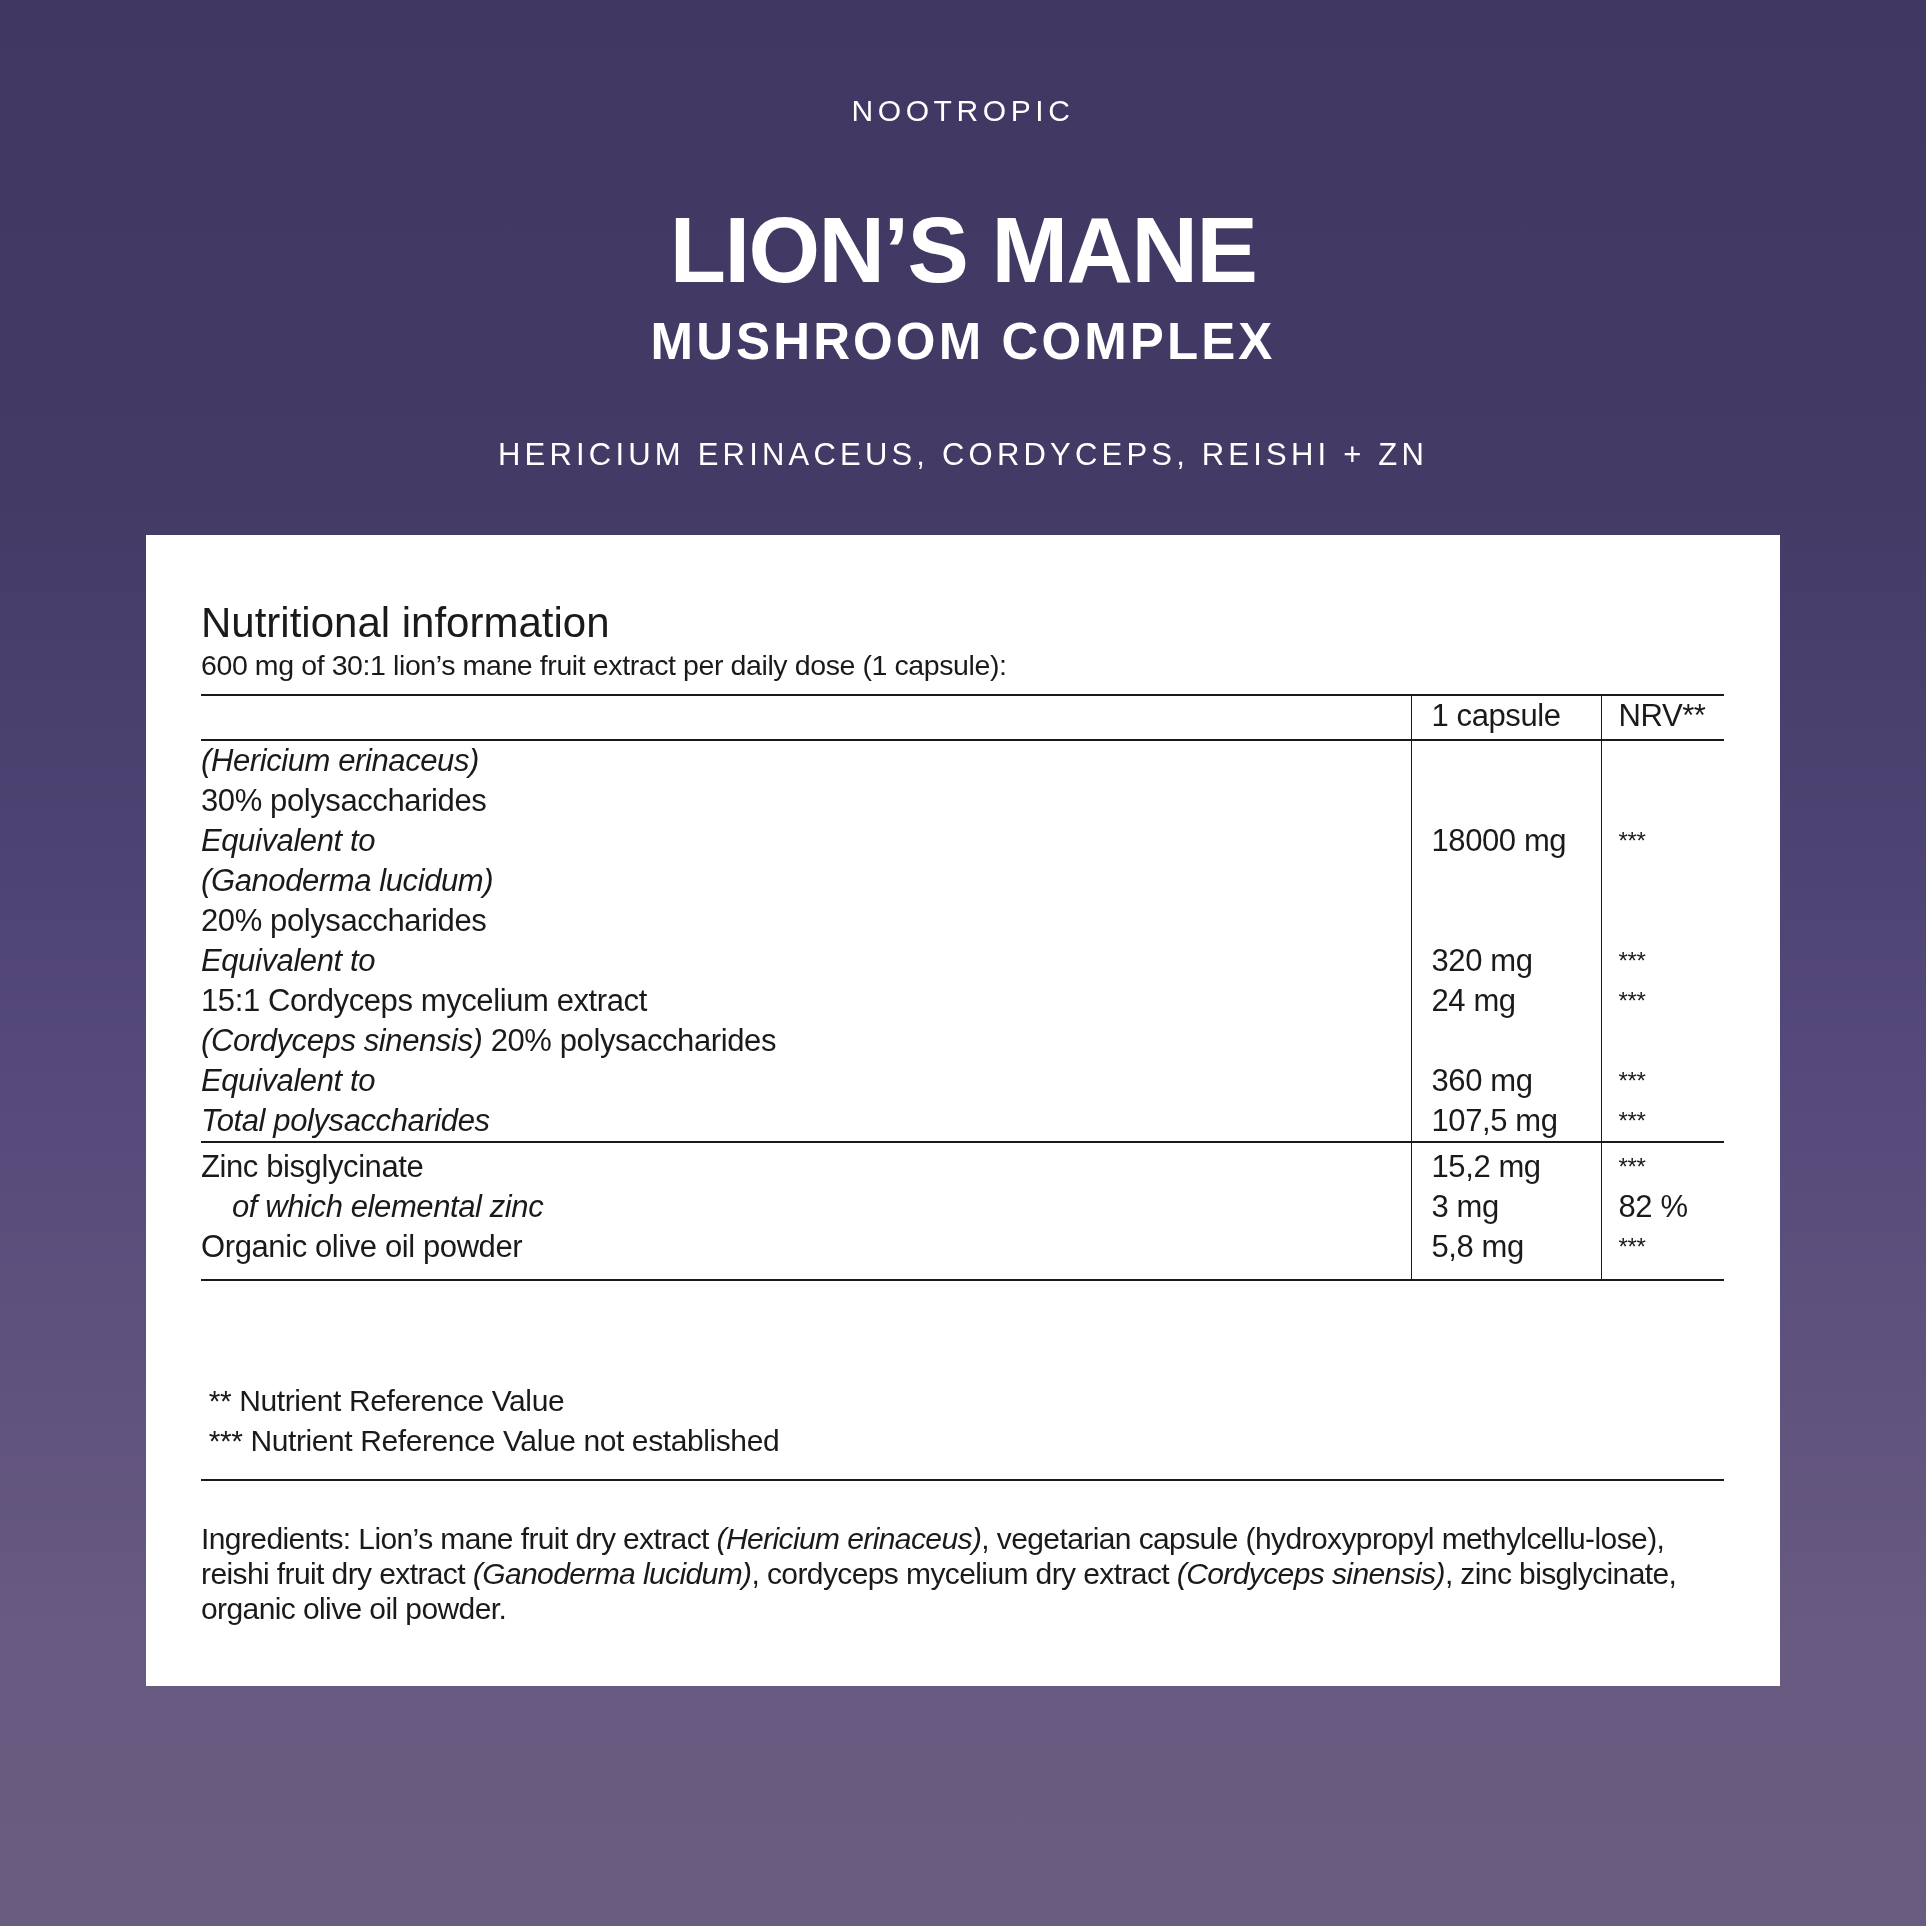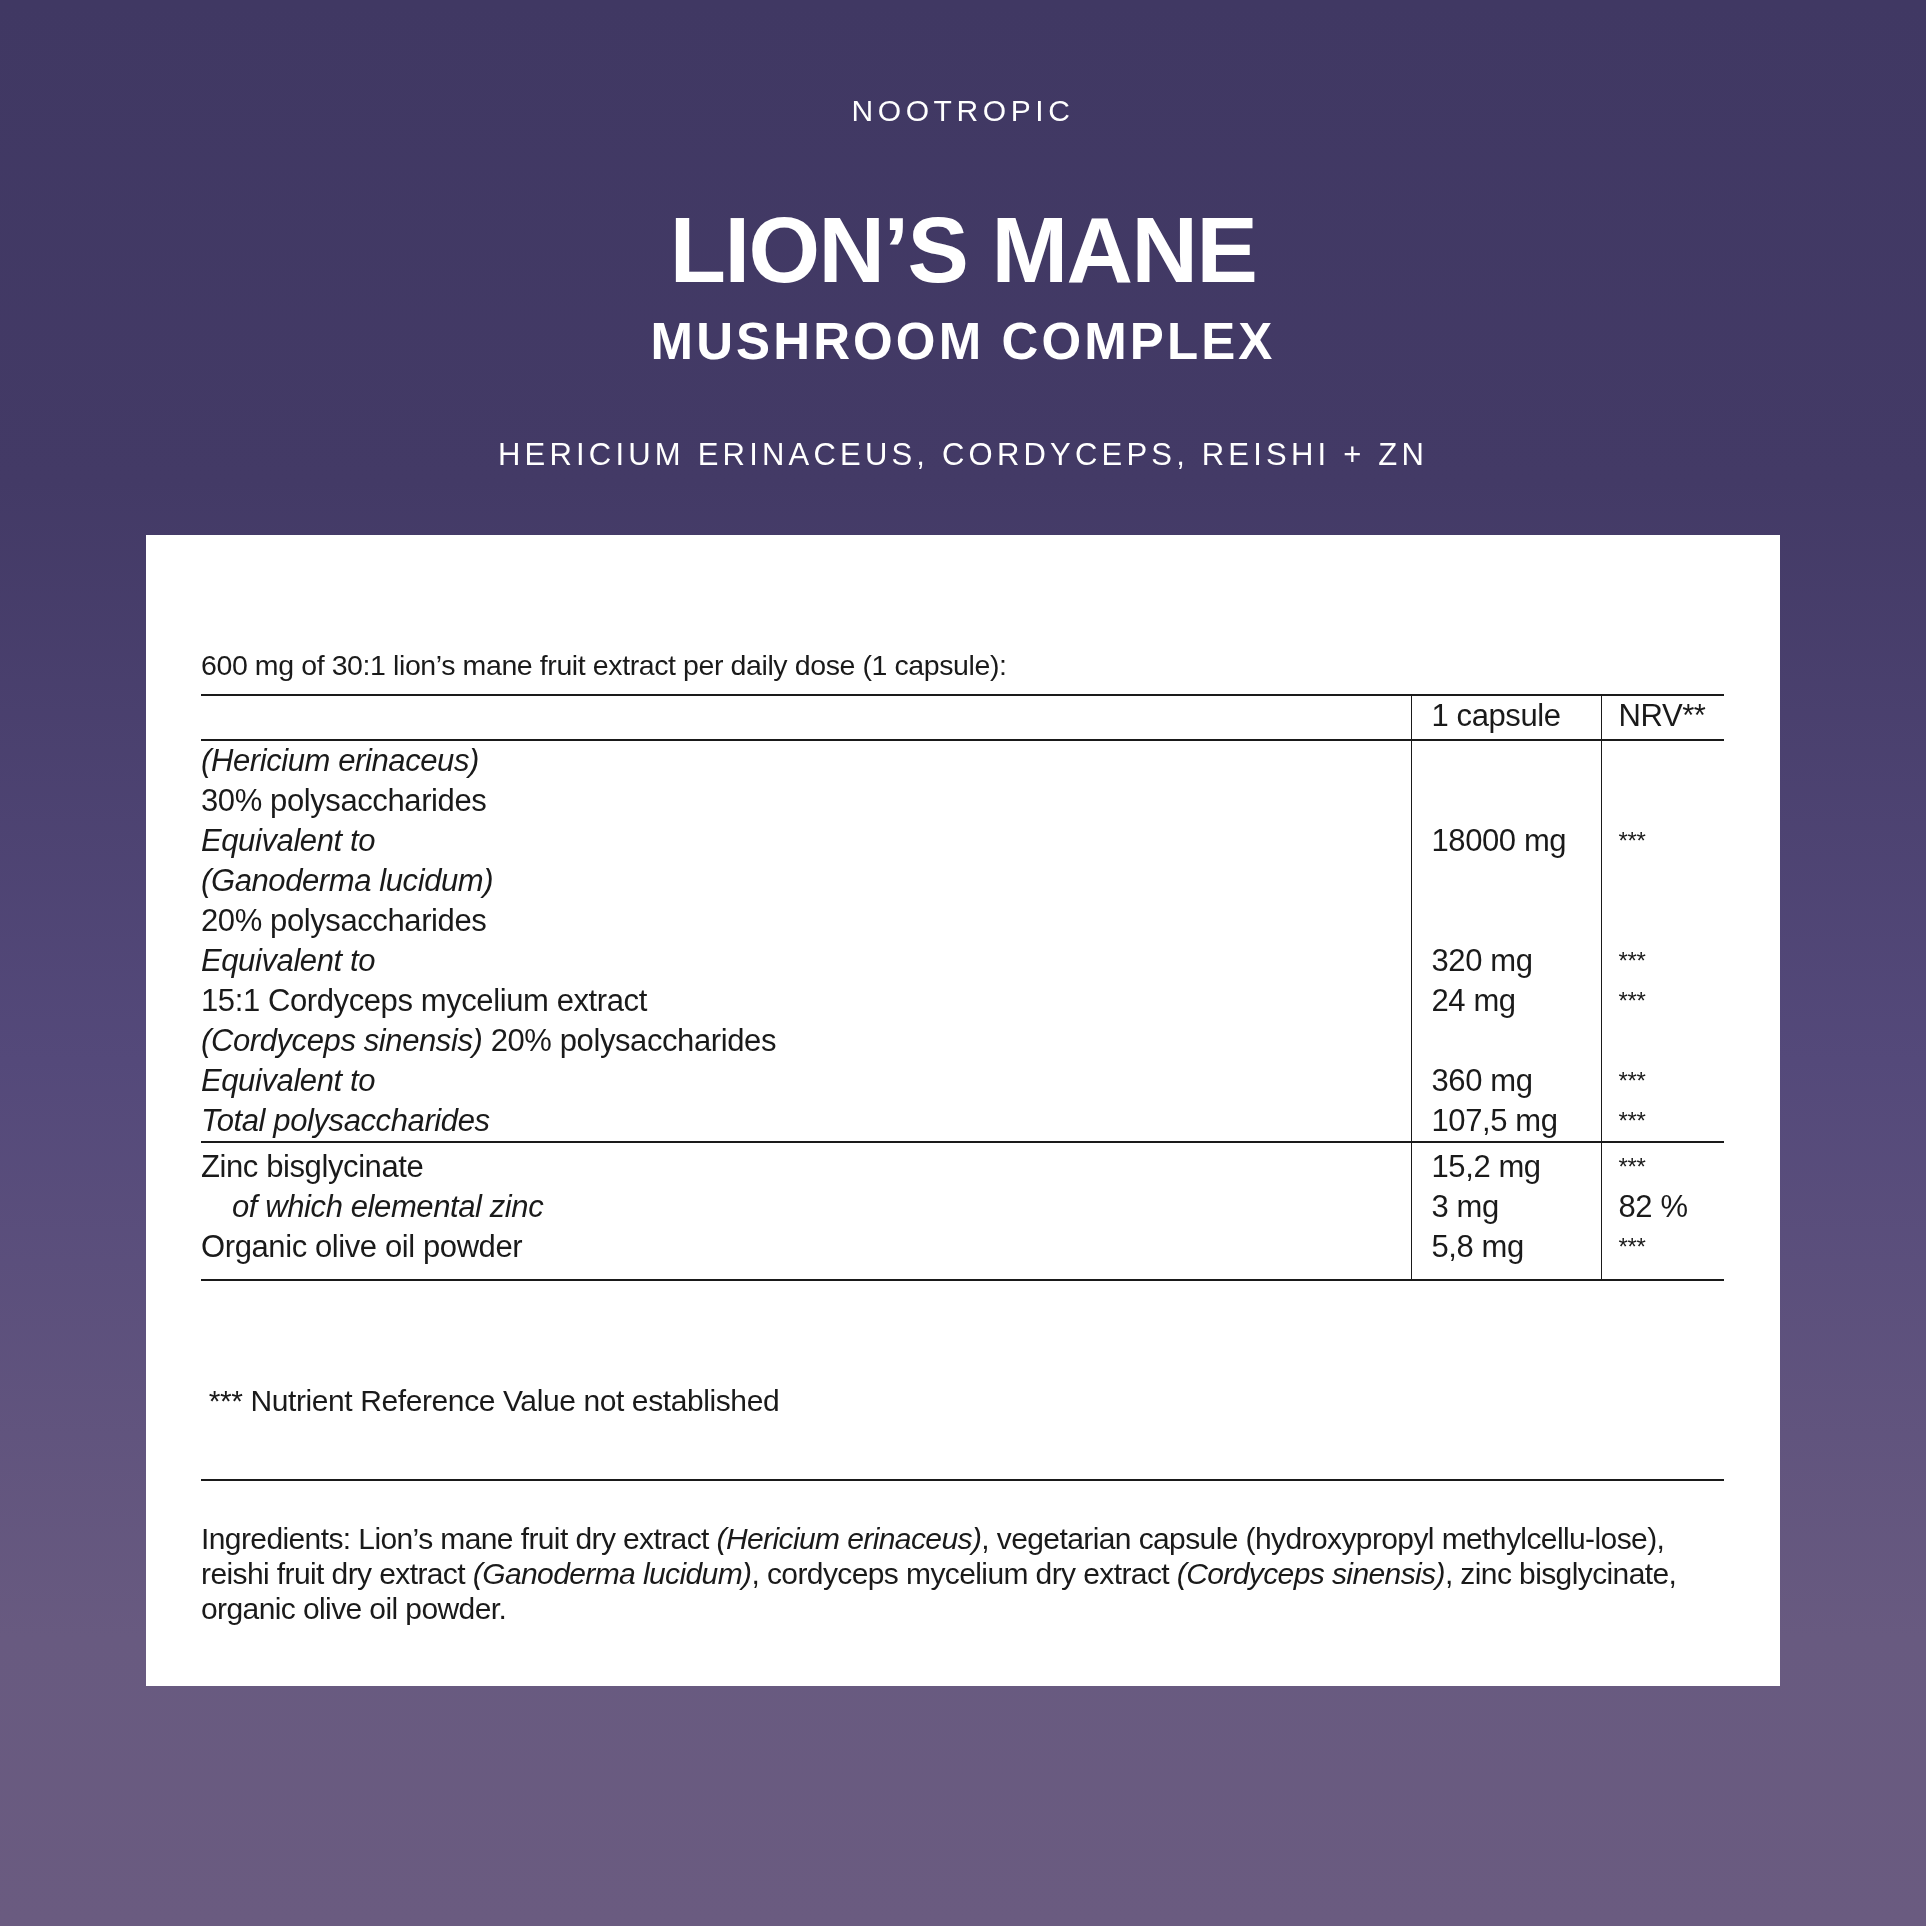--- a/index.html
+++ b/index.html
@@ -40,20 +40,21 @@
 </style>
 </head>
 <body>
 
 <div class="eyebrow">NOOTROPIC</div>
 <div class="title">LION’S MANE</div>
 <div class="subtitle2">MUSHROOM COMPLEX</div>
 <div class="ingredients-line">HERICIUM ERINACEUS, CORDYCEPS, REISHI + ZN</div>
 
 <div class="card">
+  <div class="nut-title">Nutritional information</div>
   <div class="nut-sub">600 mg of 30:1 lion’s mane fruit extract per daily dose (1 capsule):</div>
 
   <table class="nt">
     <colgroup>
         <col class="c1">
         <col class="c2">
         <col class="c3">
       </colgroup>
     <tbody>
         <tr class="hdr-row">
@@ -125,19 +126,20 @@
     </tr>
     <tr class="last-body">
       <td>Organic olive oil powder</td>
       <td class="c2cell">5,8 mg</td>
       <td class="c3cell stars">***</td>
     </tr>
   </tbody>
     </table>
 
   <div class="footnotes">
+    <div style="padding-left:7.7px">** Nutrient Reference Value</div>
     <div style="padding-left:7.7px">*** Nutrient Reference Value not established</div>
   </div>
   <div class="fn-divider"></div>
 
   <div class="ingredients"><span>Ingredients: Lion’s mane fruit dry extract </span><span class="ital">(Hericium erinaceus)</span><span>, vegetarian capsule (hydroxypropyl methylcellu-lose), reishi fruit dry extract </span><span class="ital">(Ganoderma lucidum)</span><span>, cordyceps mycelium dry extract </span><span class="ital">(Cordyceps sinensis)</span><span>, zinc bisglycinate, organic olive oil powder.</span></div>
 </div>
 
 
 </body></html>

